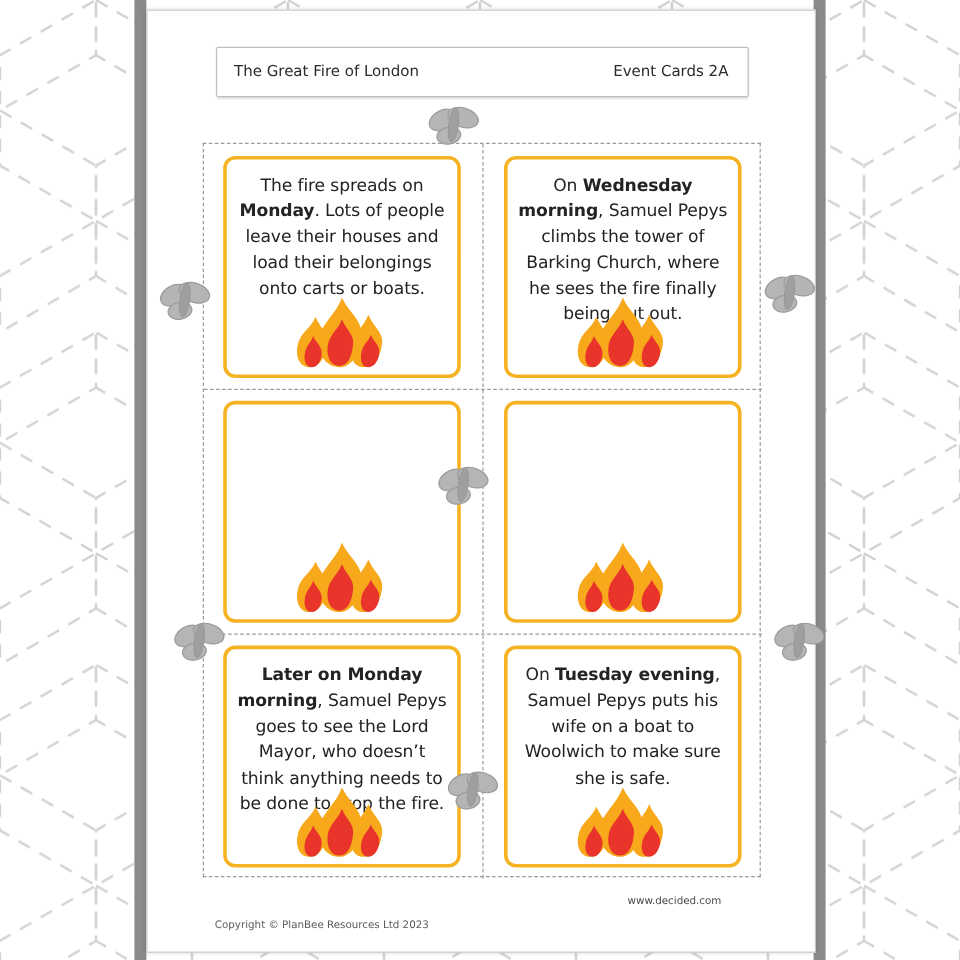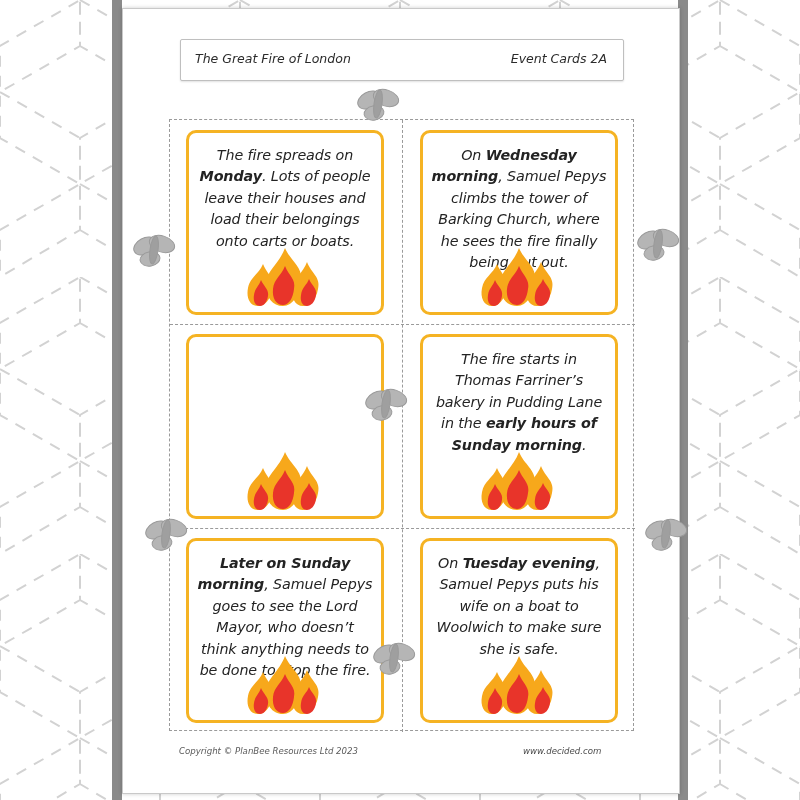--- a/index.html
+++ b/index.html
@@ -34,21 +34,20 @@
   .sheet {
     position: absolute;
     left: 122px;
     top: 8px;
     width: 556px;
     height: 784px;
     background: #ffffff;
     border: 1px solid #c9c9c9;
     box-shadow: 0 0 4px rgba(0,0,0,0.20);
     overflow: hidden;
-    font-style: italic;
   }
 
   
   .page-edge {
     position: absolute;
     top: 0;
     width: 10px;
     height: 800px;
     background: #8a8a8a;
   }
@@ -144,21 +143,21 @@
 
   
   .footer-left, .footer-right {
     position: absolute;
     top: 737px;
     font-family: "DejaVu Sans", sans-serif;
     font-size: 8.6px;
     color: #5b5b5b;
     white-space: nowrap;
   }
-  .footer-left { left: 56px; }
+  .footer-left { left: 56px; margin-top: 20px; }
   .footer-right { left: 400px; color: #4a4a4a; }
 
   
   .moth {
     position: absolute;
     width: 52px;
     height: 46px;
   }
 </style>
 </head>
@@ -244,39 +243,38 @@
             <g fill="#e8342a">
               <path d="M46 18 C50 28 57 31 55 41 C54 50 50 57 44 57 C37 57 33 50 34 41 C35 31 42 28 46 18 Z"></path>
               <path d="M22 32 C25 39 30 41 29 48 C28 54 25 58 21 58 C16 58 14 53 15 47 C16 40 20 38 22 32 Z"></path>
               <path d="M70 31 C73 38 78 40 77 47 C76 54 72 58 68 58 C63 58 61 53 62 47 C63 39 68 37 70 31 Z"></path>
             </g>
           </svg>
         </div>
       </div>
 
       <div class="card" style="left:250px; top:214px;">
-        <div class="text">The fire starts in Thomas Farriner’s bakery in Pudding Lane in the <b>early hours of Sunday morning</b>.</div>
         <div class="flame-wrap">
           <svg width="92" height="60" viewBox="0 0 92 60" xmlns="http://www.w3.org/2000/svg">
             <g fill="#f7a81b">
               <path d="M46 0 C52 14 64 18 62 34 C61 46 54 58 44 58 C33 58 26 48 27 35 C28 22 40 16 46 0 Z"></path>
               <path d="M24 16 C28 26 36 30 33 42 C31 52 26 58 19 58 C11 58 7 50 9 40 C11 29 20 26 24 16 Z"></path>
               <path d="M68 14 C72 25 82 29 79 41 C77 52 71 58 64 58 C56 58 52 50 54 40 C56 28 64 25 68 14 Z"></path>
             </g>
             <g fill="#e8342a">
               <path d="M46 18 C50 28 57 31 55 41 C54 50 50 57 44 57 C37 57 33 50 34 41 C35 31 42 28 46 18 Z"></path>
               <path d="M22 32 C25 39 30 41 29 48 C28 54 25 58 21 58 C16 58 14 53 15 47 C16 40 20 38 22 32 Z"></path>
               <path d="M70 31 C73 38 78 40 77 47 C76 54 72 58 68 58 C63 58 61 53 62 47 C63 39 68 37 70 31 Z"></path>
             </g>
           </svg>
         </div>
       </div>
 
       <div class="card" style="left:16px; top:418px;">
-        <div class="text"><b>Later on Sunday morning</b>, Samuel Pepys goes to see the Lord Mayor, who doesn’t think anything needs to be done to stop the fire.</div>
+        <div class="text"><b>Later on Monday morning</b>, Samuel Pepys goes to see the Lord Mayor, who doesn’t think anything needs to be done to stop the fire.</div>
         <div class="flame-wrap">
           <svg width="92" height="60" viewBox="0 0 92 60" xmlns="http://www.w3.org/2000/svg">
             <g fill="#f7a81b">
               <path d="M46 0 C52 14 64 18 62 34 C61 46 54 58 44 58 C33 58 26 48 27 35 C28 22 40 16 46 0 Z"></path>
               <path d="M24 16 C28 26 36 30 33 42 C31 52 26 58 19 58 C11 58 7 50 9 40 C11 29 20 26 24 16 Z"></path>
               <path d="M68 14 C72 25 82 29 79 41 C77 52 71 58 64 58 C56 58 52 50 54 40 C56 28 64 25 68 14 Z"></path>
             </g>
             <g fill="#e8342a">
               <path d="M46 18 C50 28 57 31 55 41 C54 50 50 57 44 57 C37 57 33 50 34 41 C35 31 42 28 46 18 Z"></path>
               <path d="M22 32 C25 39 30 41 29 48 C28 54 25 58 21 58 C16 58 14 53 15 47 C16 40 20 38 22 32 Z"></path>

